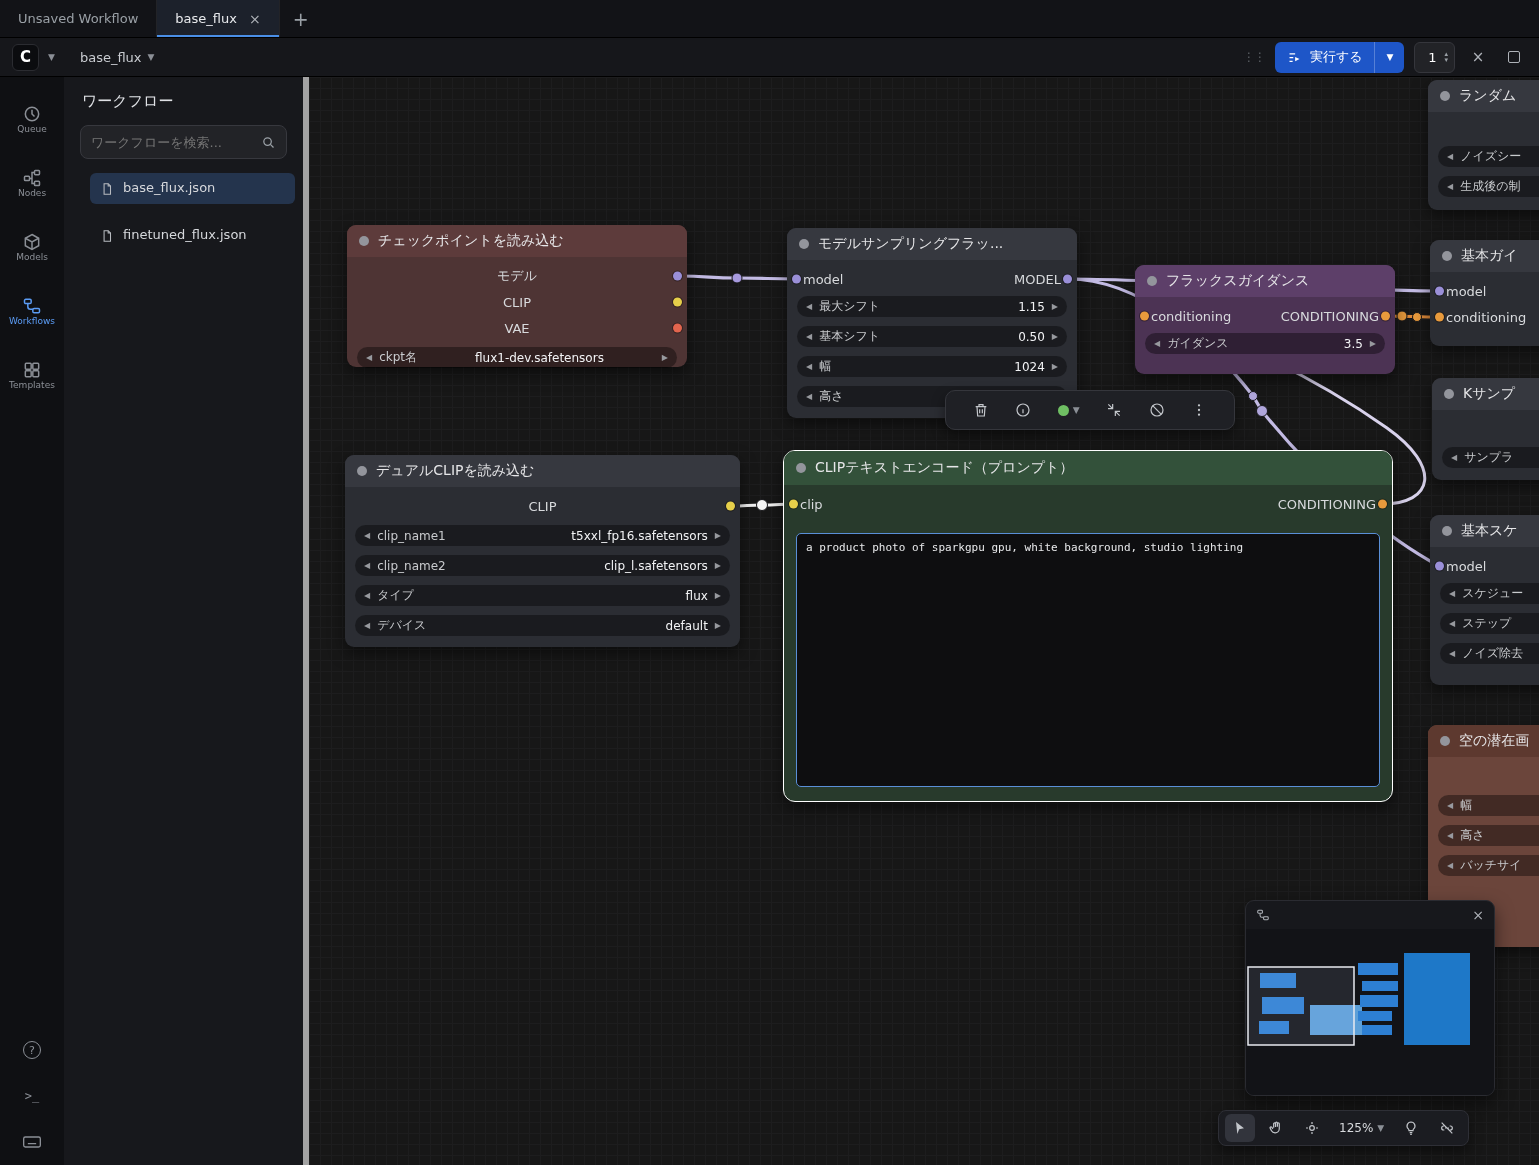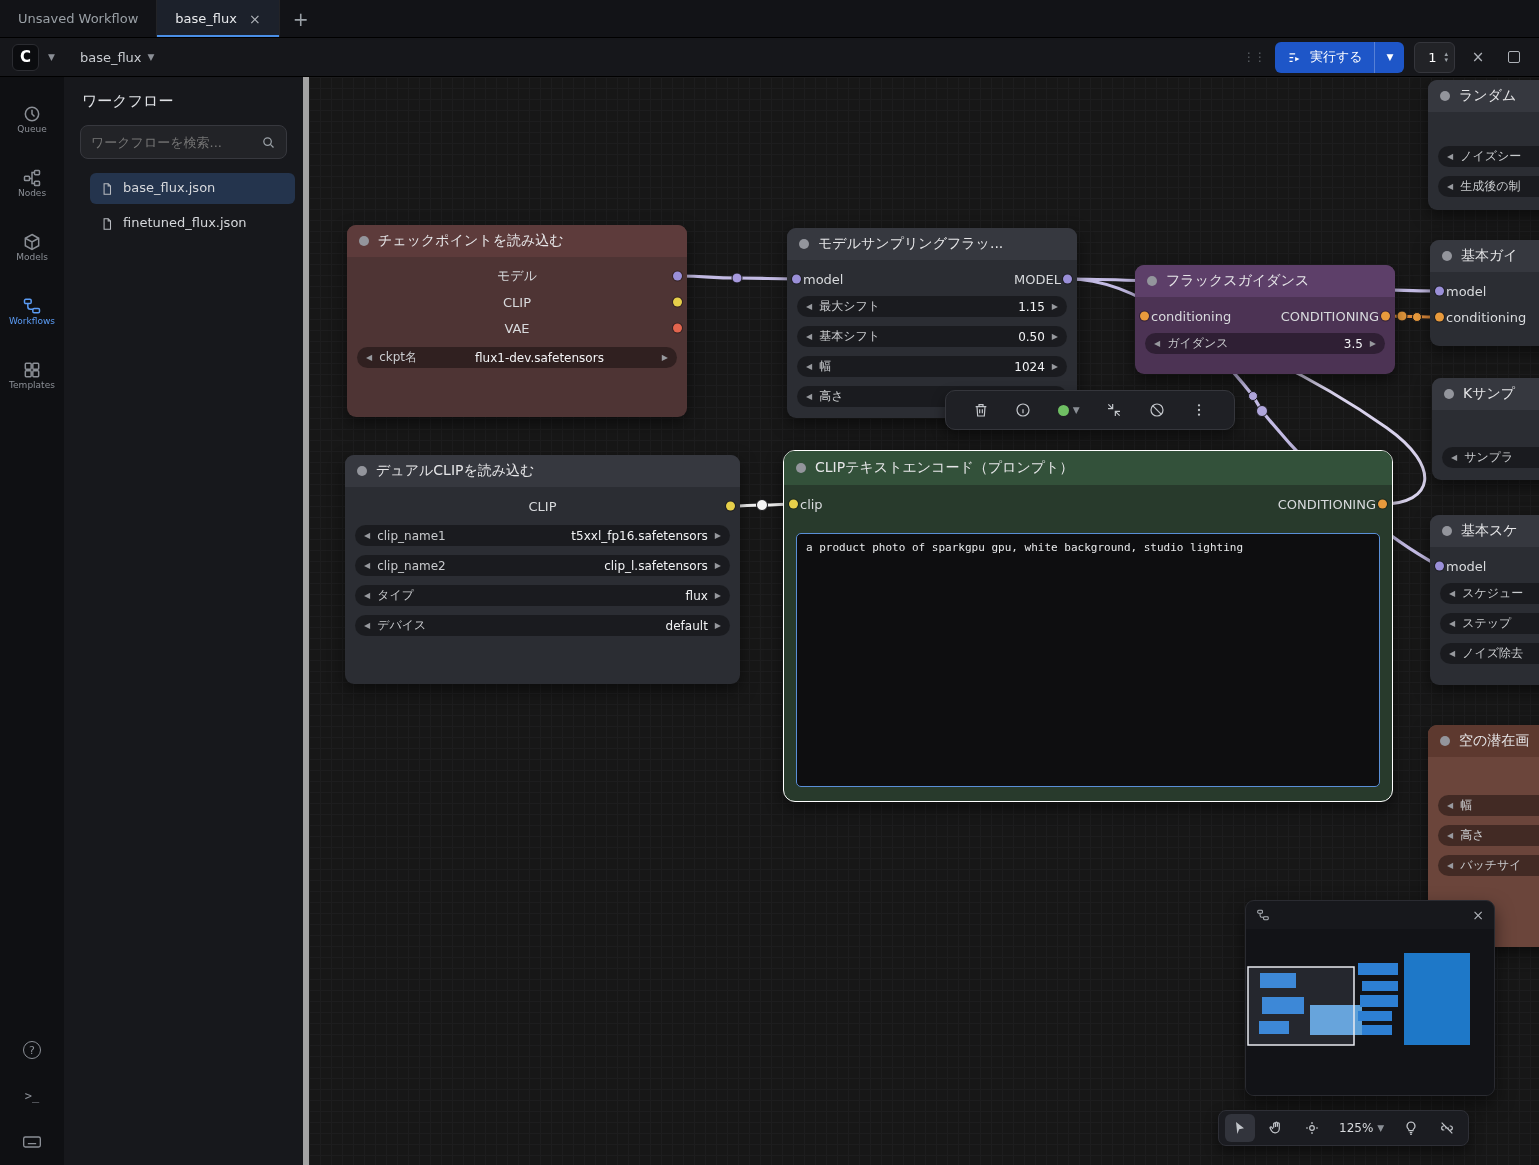--- a/index.html
+++ b/index.html
@@ -44,21 +44,21 @@
   .term{font-family:"DejaVu Sans Mono",monospace;font-size:12px}
 
   
   .panel{width:245px;background:#17181c;display:flex;flex-direction:column;flex:none;border-right:6px solid #a3a3a3}
   .panel-title{padding:15px 18px 10px;font-size:15px;color:#dfe1e5}
   .search{margin:4px 16px 12px;height:34px;background:#222327;border:1px solid #37383e;border-radius:8px;display:flex;align-items:center;padding:0 10px;gap:8px}
   .search input{flex:1;min-width:0;background:transparent;border:none;outline:none;color:#d8dadd;font-size:13px;font-family:inherit}
   .search svg{width:15px;height:15px;color:#9aa0a6;flex:none}
   .browse-row{display:flex;align-items:center;gap:12px;padding:10px 16px 8px;color:#cfd2d6;font-size:14px}
   .browse-row .dash{flex:1;border-top:1px dashed #3a3b41}
-  .file{display:flex;gap:9px;align-items:flex-start;margin:2px 8px 2px 26px;padding:7px 10px;border-radius:6px;font-size:13px;color:#d6d8dc;line-height:1.3;cursor:pointer}
+  .file{display:flex;gap:9px;align-items:flex-start;margin:2px 8px 14px 26px;padding:7px 10px;border-radius:6px;font-size:13px;color:#d6d8dc;line-height:1.3;cursor:pointer}
   .file svg{width:14px;height:16px;flex:none;color:#b8bbc0;margin-top:1px}
   .file.selected{background:#24344d}
   .file .fname{word-break:break-all}
 
   
   .canvas{position:relative;flex:1;overflow:hidden;background-color:#171717;
     background-image:
       linear-gradient(#1d1d1e 1px,transparent 1px),
       linear-gradient(90deg,#1d1d1e 1px,transparent 1px),
       linear-gradient(#232324 1px,transparent 1px),
@@ -254,21 +254,21 @@
         <path d="M1077 239 C1095 239 1112 240 1130 240" stroke="#de8a3a" stroke-width="3.2" fill="none"></path>
         <path d="M422 429 C436 429 440 428 453 428 C468 428 472 427 485 427" stroke="#f2f2f2" stroke-width="3.2" fill="none"></path>
         <circle cx="428" cy="201" r="5" fill="#a79ade" stroke="#17171a" stroke-width="1"></circle>
         <circle cx="944" cy="319" r="4.5" fill="#b0a6dc" stroke="#17171a" stroke-width="1"></circle>
         <circle cx="953" cy="334" r="5.5" fill="#b0a6dc" stroke="#17171a" stroke-width="1"></circle>
         <circle cx="1093" cy="239" r="5" fill="#e89a3c" stroke="#17171a" stroke-width="1"></circle>
         <circle cx="1108" cy="240" r="4.5" fill="#e89a3c" stroke="#17171a" stroke-width="1"></circle>
         <circle cx="453" cy="428" r="5.5" fill="#f5f5f5" stroke="#17171a" stroke-width="1"></circle>
       </svg>
 
-      <div class="node n-red" style="left:38px;top:148px;width:340px;height:192px">
+      <div class="node n-red" style="left:38px;top:148px;width:340px;height:142px">
         <div class="nheader">
           <span class="cdot"></span>
           <span>チェックポイントを読み込む</span>
         </div>
         <div class="nbody">
           <div class="srow out">
             <span>モデル</span>
             <span class="pdot out c-model"></span>
           </div>
           <div class="srow out">
@@ -342,21 +342,21 @@
           <div style="height:4px"></div>
           <div class="widget">
             <span class="warr">◀</span>
             <span>ガイダンス</span>
             <span class="wv">3.5</span>
             <span class="warr">▶</span>
           </div>
         </div>
       </div>
 
-      <div class="node n-gray" style="left:36px;top:378px;width:395px;height:229px">
+      <div class="node n-gray" style="left:36px;top:378px;width:395px;height:192px">
         <div class="nheader">
           <span class="cdot"></span>
           <span>デュアルCLIPを読み込む</span>
         </div>
         <div class="nbody">
           <div class="srow out">
             <span>CLIP</span>
             <span class="pdot out c-clip"></span>
           </div>
           <div style="height:6px"></div>

